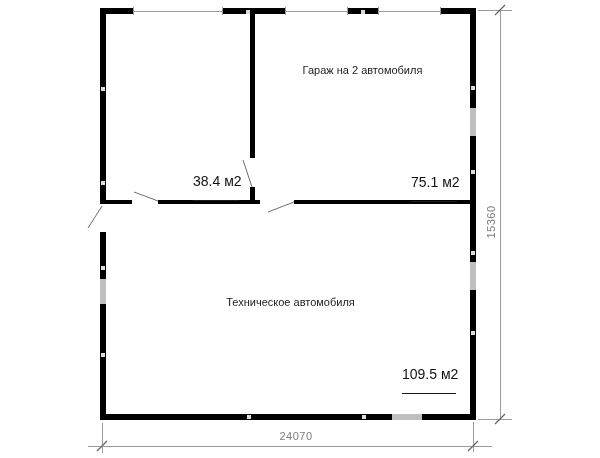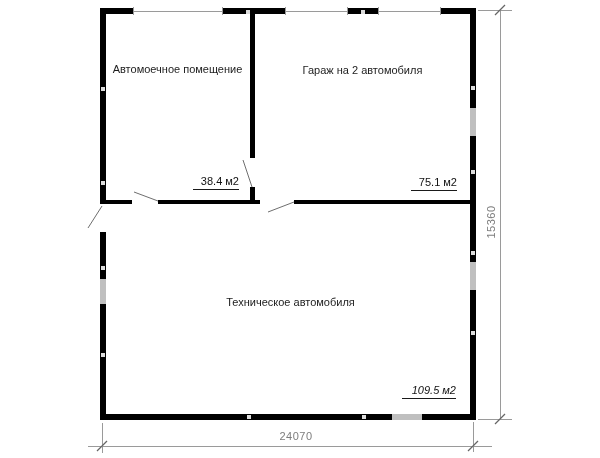--- a/index.html
+++ b/index.html
@@ -9,23 +9,23 @@
     font-family:"Liberation Sans", sans-serif; overflow:hidden;
   }
   .wall   { position:absolute; background:#000000; }
   .win    { position:absolute; background:#bfbfbf; }
   .marker { position:absolute; width:4px; height:4px; background:#dcdcdc; }
   .room-label {
     position:absolute; color:#1c1c1c; font-size:11px; line-height:12px;
     text-align:center; white-space:nowrap;
   }
   .area-label {
-    position:absolute; color:#111111; font-size:11px; line-height:12px;
-    text-align:right; white-space:nowrap;
-    border-bottom:1px solid #1a1a1a; padding-bottom:2px;
+    position:absolute; color:#111111; font-size:14px; line-height:12px;
+    text-align:left; white-space:nowrap;
+    border-bottom:1px solid #1a1a1a; padding-bottom:13px;
   }
   .dim-text {
     position:absolute; color:#7d7d7d; font-size:11px; line-height:12px;
     text-align:center; white-space:nowrap; letter-spacing:0.5px;
   }
   .dim-text.vertical { transform:rotate(-90deg); transform-origin:center center; }
   svg.overlay { position:absolute; left:0; top:0; width:600px; height:458px; }
 </style>
 </head>
 <body>
@@ -96,24 +96,23 @@
     </g>
 
     <g stroke="#666666" stroke-width="1.3" shape-rendering="auto">
       <line x1="495" y1="15" x2="505" y2="5"></line>
       <line x1="495" y1="424" x2="505" y2="414"></line>
       <line x1="97" y1="451" x2="107" y2="441"></line>
       <line x1="468" y1="451" x2="478" y2="441"></line>
     </g>
   </svg>
 
-  <div class="room-label" style="left:105px; top:63px; width:145px;">Автомоечное помещение</div>
   <div class="room-label" style="left:290px; top:64px; width:145px;">Гараж на 2 автомобиля</div>
   <div class="room-label" style="left:218px; top:296px; width:145px;">Техническое автомобиля</div>
 
   <div class="area-label" style="left:193px; top:175px; width:46px;">38.4 м2</div>
   <div class="area-label" style="left:411px; top:176px; width:46px;">75.1 м2</div>
-  <div class="area-label" style="left:402px; top:384px; width:54px;font-style:italic;">109.5 м2</div>
+  <div class="area-label" style="left:402px; top:368px; width:54px;">109.5 м2</div>
 
   <div class="dim-text" style="left:266px; top:430px; width:60px;">24070</div>
   <div class="dim-text vertical" style="left:461px; top:216px; width:60px;">15360</div>
 
 </div>
 
 </body></html>

